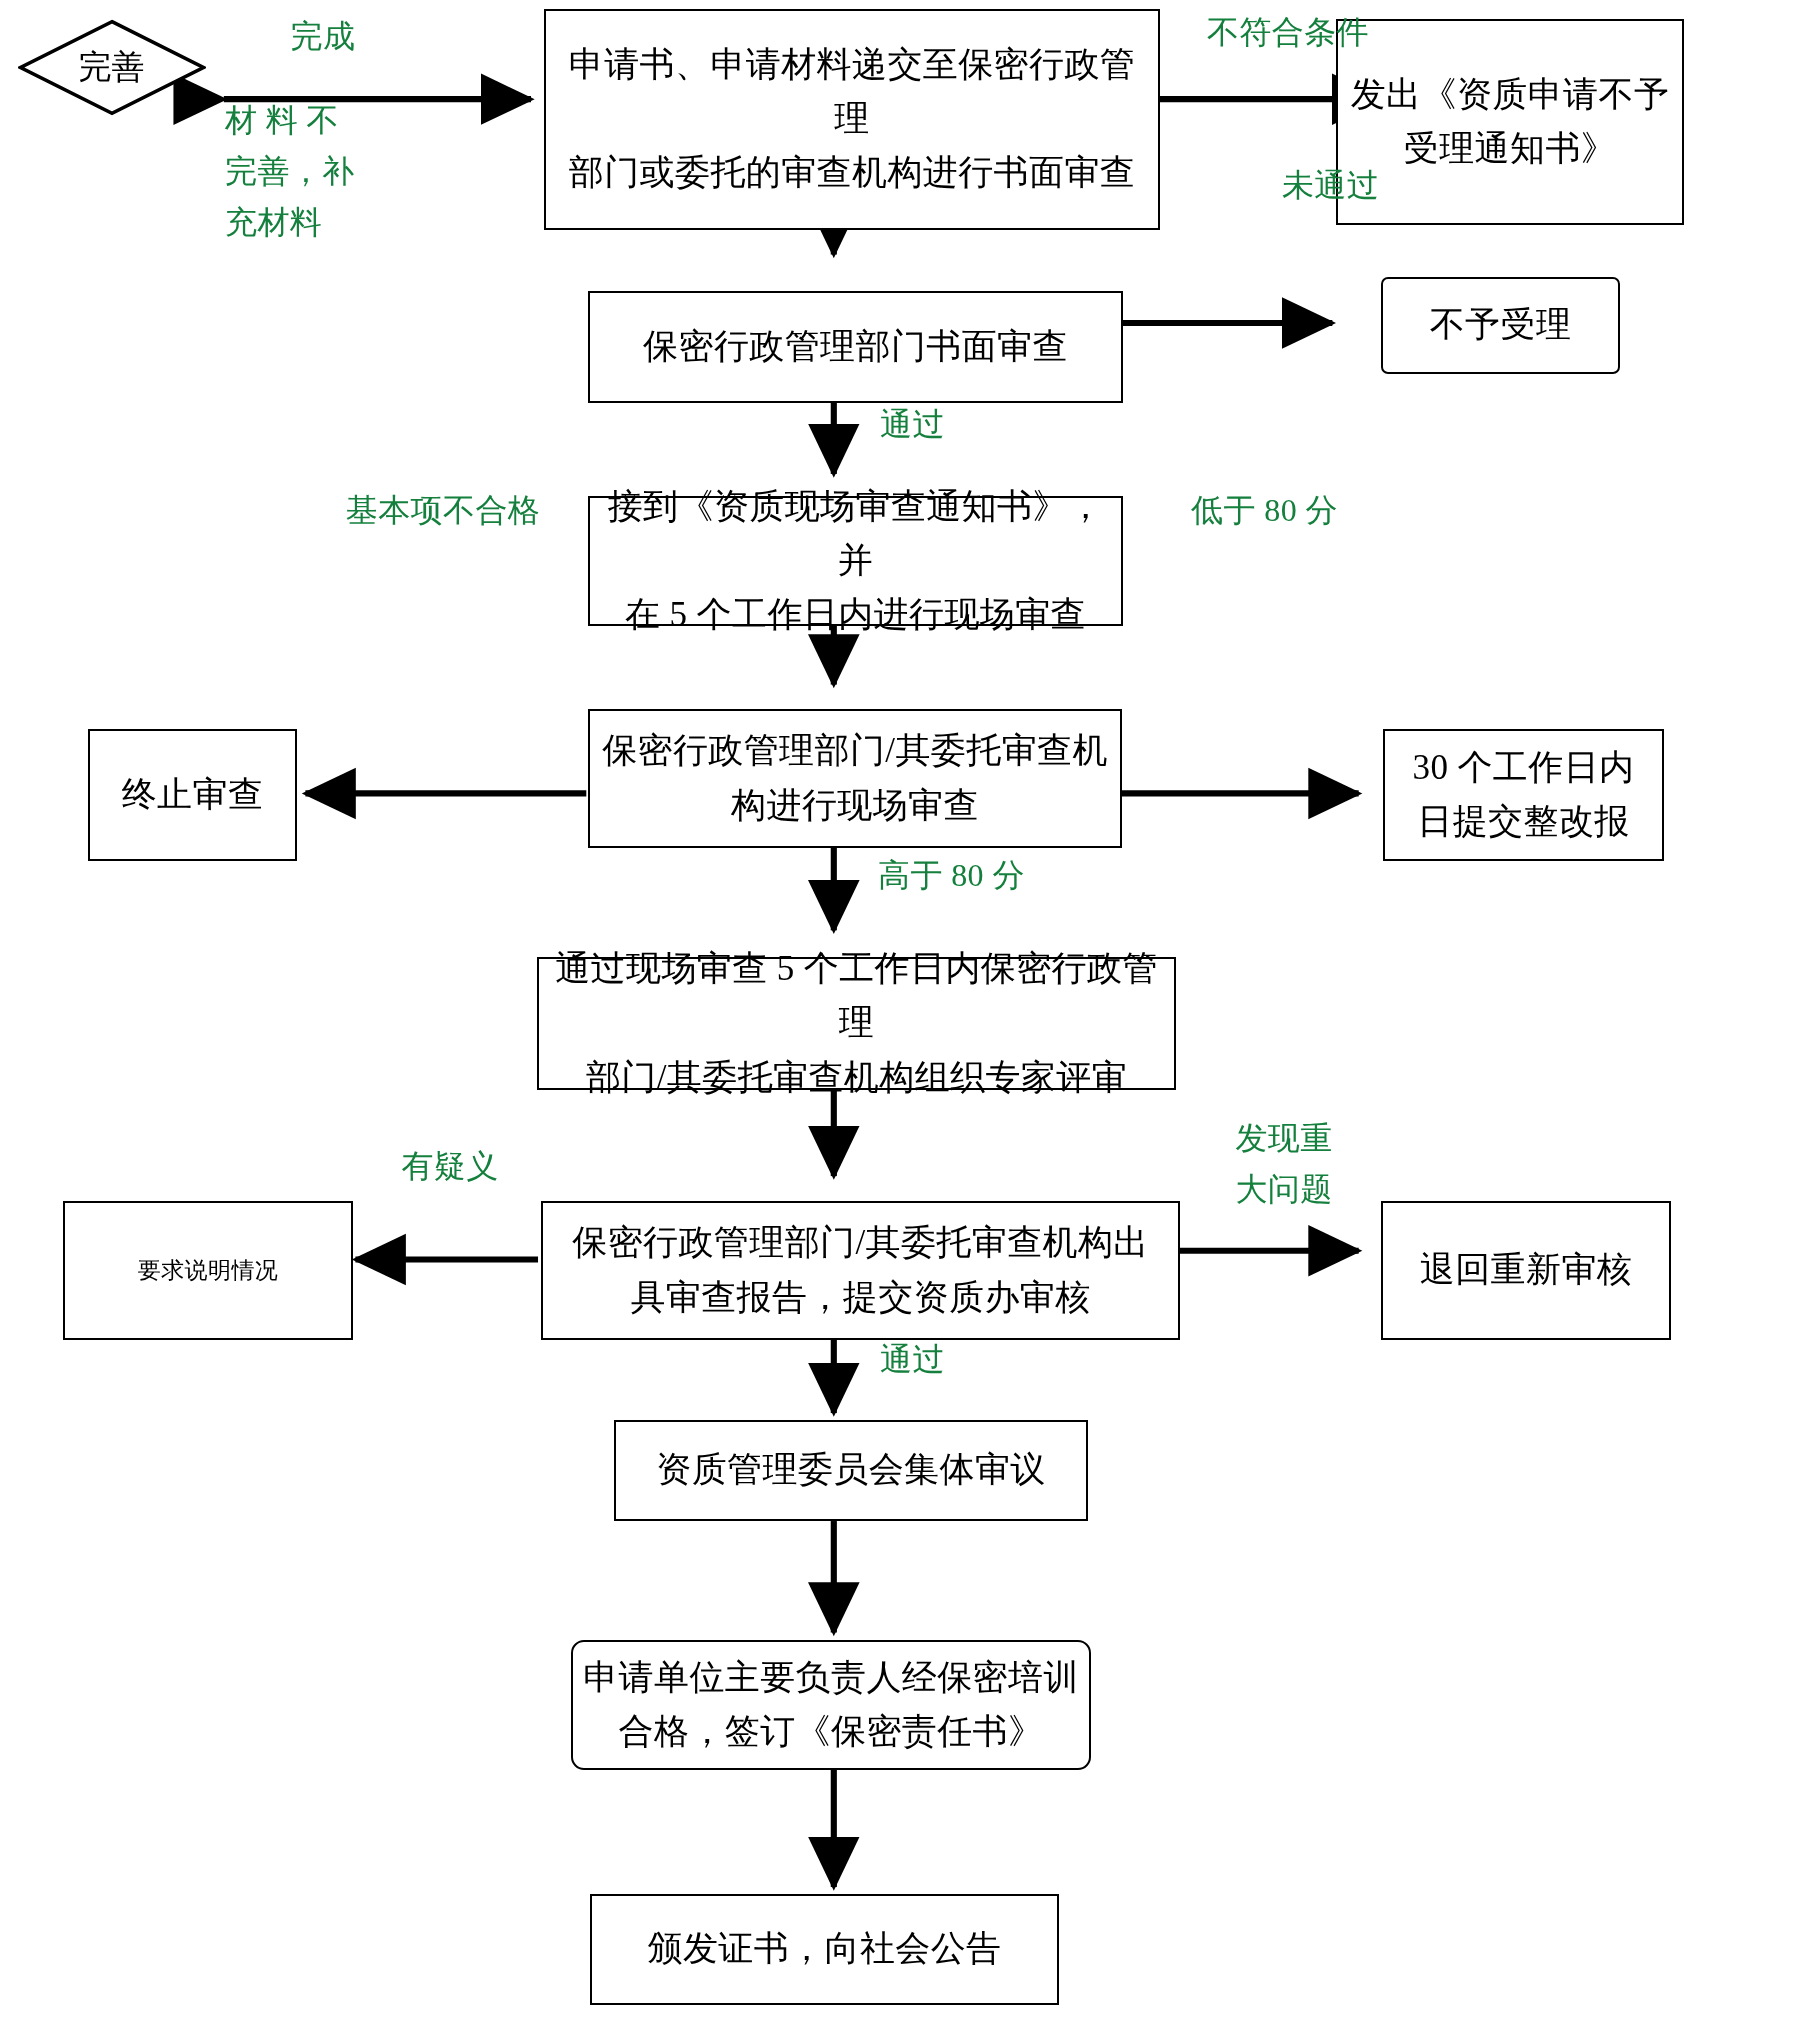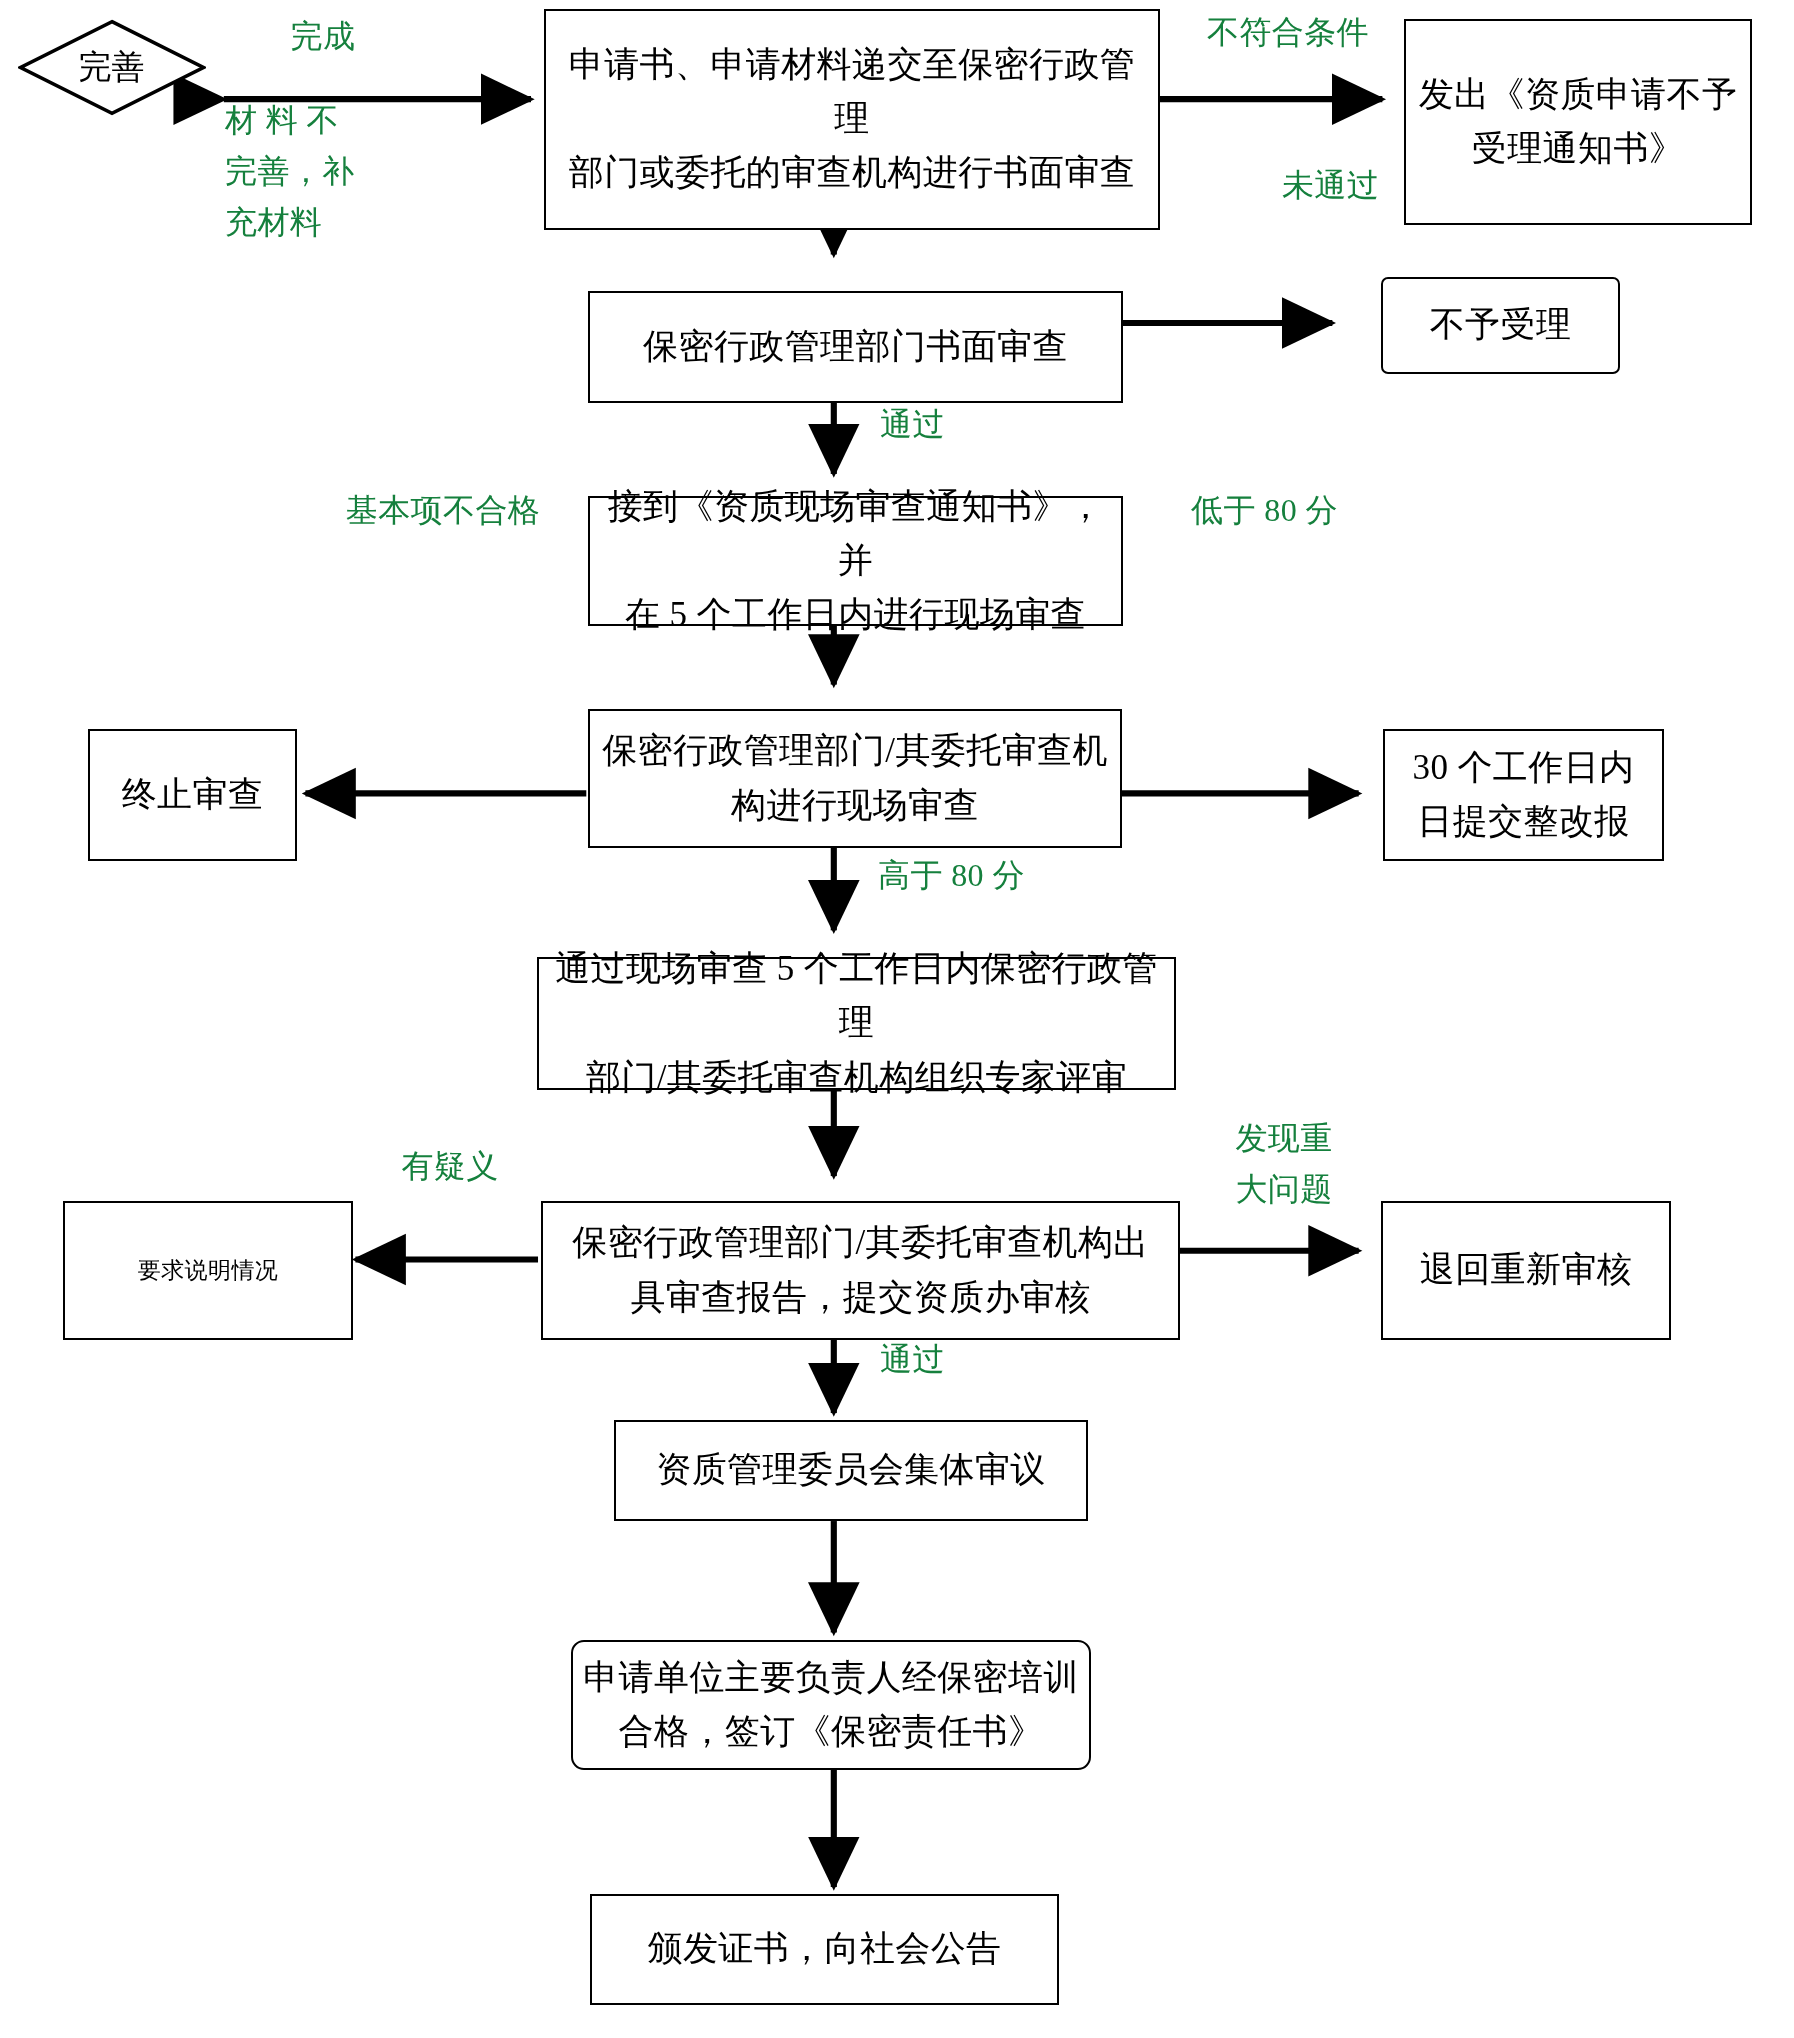--- a/index.html
+++ b/index.html
@@ -127,21 +127,21 @@
       <polygon points="107,3 211,55 107,107 3,55" fill="#ffffff" stroke="#000000" stroke-width="4"></polygon>
     </svg>
     <span class="txt">完善</span>
   </div>
 
   <div class="node" style="left:544px; top:8.8px; width:616px; height:221px; font-size:35px;">
     <span class="txt">申请书、申请材料递交至保密行政管理
 部门或委托的审查机构进行书面审查</span>
   </div>
 
-  <div class="node" style="left:1404px; top:19.3px; width:348px; height:206px; font-size:35px;">
+  <div class="node" style="left:1336px; top:19.3px; width:348px; height:206px; font-size:35px;">
     <span class="txt">发出《资质申请不予
 受理通知书》</span>
   </div>
 
   <div class="node" style="left:588px; top:268px; width:535px; height:112px; font-size:35px;margin-top:23px;">
     <span class="txt">保密行政管理部门书面审查</span>
   </div>
 
   <div class="node" style="left:1381px; top:277px; width:239px; height:97px; font-size:35px;border-radius:7px;">
     <span class="txt">不予受理</span>

